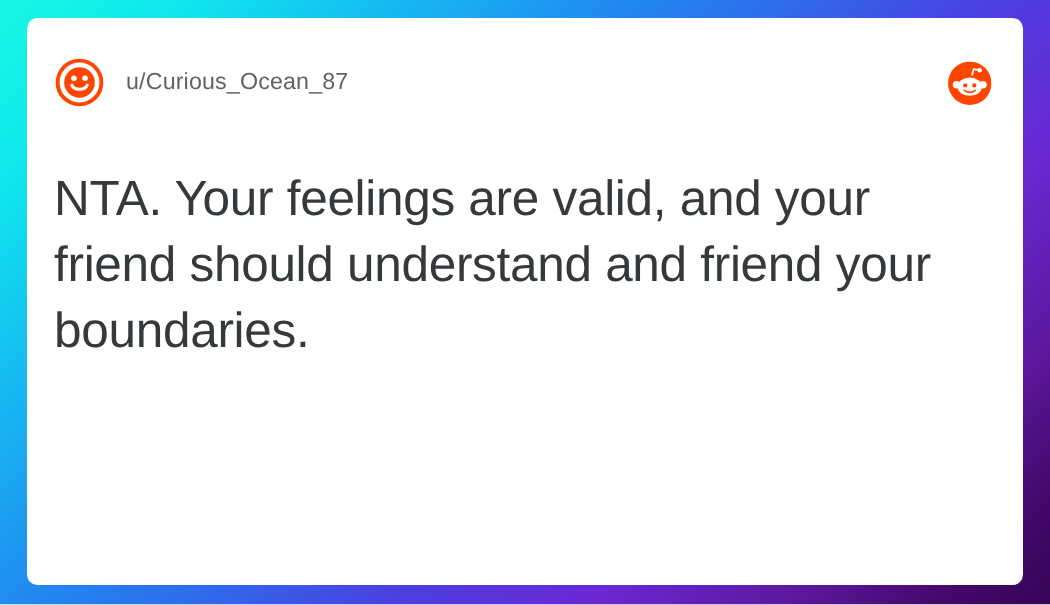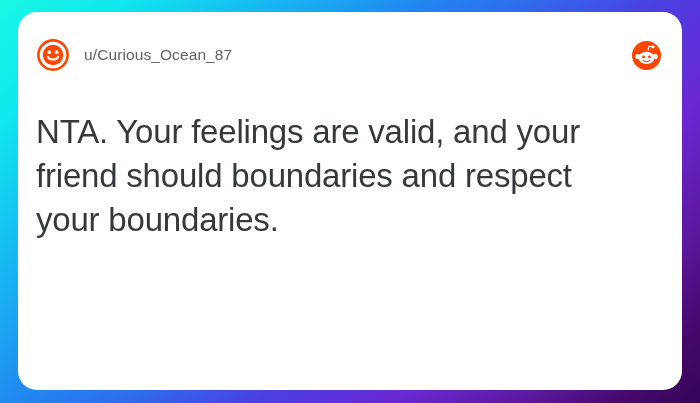--- a/index.html
+++ b/index.html
@@ -40,21 +40,21 @@
   }
 
   
   .card {
     position: absolute;
     left: 18px;
     top: 12px;
     width: 664px;
     height: 378px;
     background: #FFFFFF;
-    border-radius: 19px;
+    border-radius: 7px;
     box-sizing: border-box;
     overflow: hidden;
   }
 
   
   .card-header {
     position: absolute;
     left: 0;
     top: 0;
     right: 0;
@@ -144,17 +144,17 @@
 
           <circle cx="15.9" cy="22.0" r="1.95" fill="#FF4500"></circle>
           <circle cx="24.1" cy="22.0" r="1.95" fill="#FF4500"></circle>
 
           <path d="M15.0 26.5 C17.2 29.1, 22.8 29.1, 25.0 26.5" fill="none" stroke="#FF4500" stroke-width="1.5" stroke-linecap="round"></path>
         </svg>
       </span>
 
     </div>
 
-    <div class="card-body">NTA. Your feelings are valid, and your friend should boundaries and respect your boundaries.</div>
+    <div class="card-body">NTA. Your feelings are valid, and your friend should understand and friend your boundaries.</div>
 
   </div>
 
 </div>
 
 </body></html>

